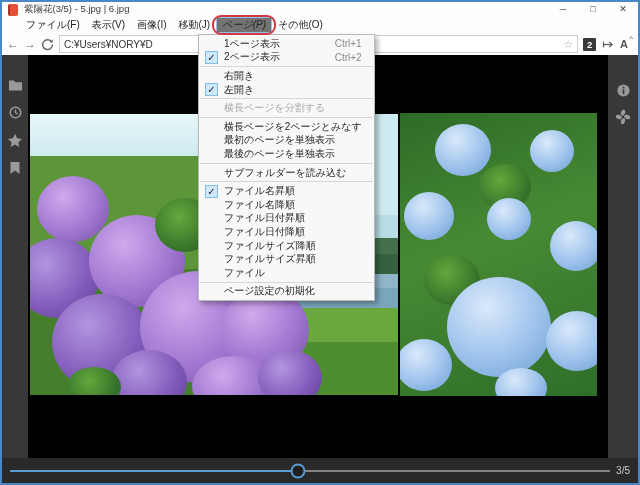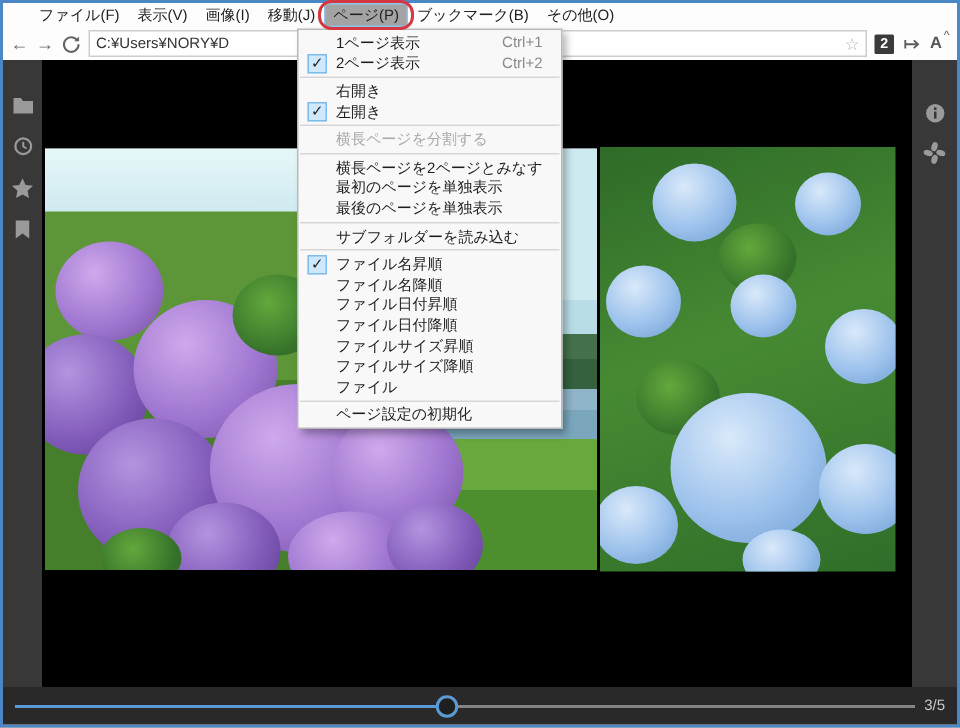--- a/index.html
+++ b/index.html
@@ -13,21 +13,21 @@
     font-size:9.5px; color:#3a3a3a; padding-left:6px; flex:0 0 auto; }
   .app-icon { width:10px; height:12px; border-radius:2px; margin-right:6px;
     background:linear-gradient(90deg,#b23020 0 22%,#e25038 22%); flex:0 0 auto; }
   .tb-title { flex:1; white-space:nowrap; overflow:hidden; }
   .tb-btn { width:30px; text-align:center; font-size:9px; color:#444; line-height:15px; }
 
   
   .menubar { height:16px; display:flex; align-items:stretch; background:#fdfdfd;
     font-size:10px; color:#222; padding-left:18px; flex:0 0 auto; }
   .mb-item { display:flex; align-items:center; padding:0 6px; position:relative; }
-  .mb-item.active { background:#a3a3a3; box-shadow:inset 0 0 0 1px #8fc5ec; }
+  .mb-item.active { background:#737373; box-shadow:inset 0 0 0 1px #8fc5ec;font-style:italic; }
   .annotation { position:absolute; inset:-2px -4px; border:2.5px solid #d6363f;
     border-radius:9px; pointer-events:none; z-index:60; }
 
   
   .toolbar { height:22px; display:flex; align-items:center; background:#fdfdfd;
     padding:0 5px; gap:5px; flex:0 0 auto; }
   .nav-ico { font-size:12px; color:#6b6b6b; line-height:1; }
   .addr { flex:1; height:18px; border:1px solid #cdcdcd; background:#fff;
     display:flex; align-items:center; padding:0 4px; }
   .addr input { border:none; outline:none; flex:1; font-size:10px; color:#333;
@@ -82,40 +82,44 @@
   .check-box { width:13px; height:13px; background:#cfe8fc; border:1px solid #7fbce8;
     display:flex; align-items:center; justify-content:center; font-size:10px; color:#1d1d1d; }
   .dd-shortcut { margin-left:auto; padding-left:20px; color:#8a8a8a; }
   .dd-sep { height:1px; background:#d6d6d6; margin:2px 1px; }
 </style>
 </head>
 <body>
 
 <div class="window">
 
+  <div class="titlebar">
+    <div class="app-icon"></div>
+    <div class="tb-title">紫陽花(3/5) - 5.jpg | 6.jpg</div>
+    <div class="tb-btn">─</div>
+    <div class="tb-btn">□</div>
+    <div class="tb-btn">✕</div>
+  </div>
 
   <div class="menubar">
       <div class="mb-item">
         <span>ファイル(F)</span>
       </div>
       <div class="mb-item">
         <span>表示(V)</span>
       </div>
       <div class="mb-item">
         <span>画像(I)</span>
       </div>
       <div class="mb-item">
         <span>移動(J)</span>
       </div>
       <div class="mb-item active">
         <span>ページ(P)</span>
         <div class="annotation"></div>
-      </div>
-      <div class="mb-item">
-        <span>ブックマーク(B)</span>
       </div>
       <div class="mb-item">
         <span>その他(O)</span>
       </div>
     </div>
 
   <div class="toolbar">
     <span class="nav-ico">←</span>
     <span class="nav-ico">→</span>
     <span class="tool-ico">
@@ -269,25 +273,25 @@
         <div class="dd-item">
           <span class="dd-check-col"></span>
           <span>ファイル日付昇順</span>
         </div>
         <div class="dd-item">
           <span class="dd-check-col"></span>
           <span>ファイル日付降順</span>
         </div>
         <div class="dd-item">
           <span class="dd-check-col"></span>
+          <span>ファイルサイズ降順</span>
+        </div>
+        <div class="dd-item">
+          <span class="dd-check-col"></span>
           <span>ファイルサイズ昇順</span>
-        </div>
-        <div class="dd-item">
-          <span class="dd-check-col"></span>
-          <span>ファイルサイズ降順</span>
         </div>
         <div class="dd-item">
           <span class="dd-check-col"></span>
           <span>ファイル</span>
         </div>
         <div class="dd-sep"></div>
         <div class="dd-item">
           <span class="dd-check-col"></span>
           <span>ページ設定の初期化</span>
         </div>

